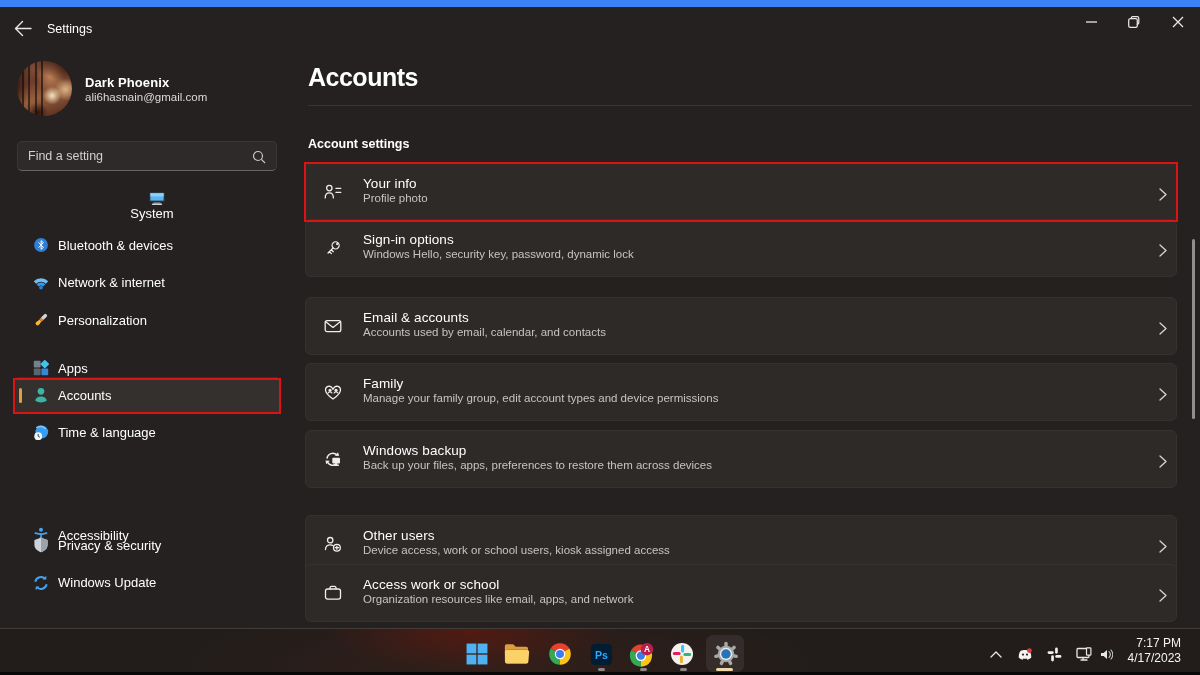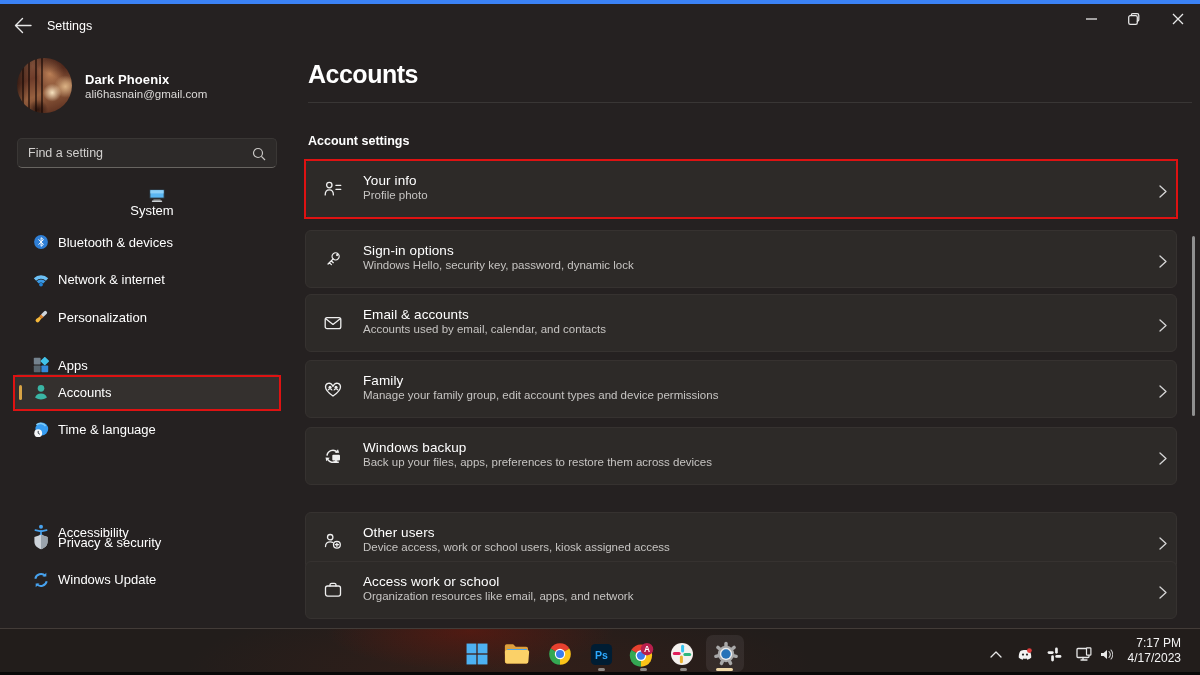--- a/index.html
+++ b/index.html
@@ -1,17 +1,17 @@
 <!DOCTYPE html>
 <html><head><meta charset="utf-8">
 <style>
 *{margin:0;padding:0;box-sizing:border-box}
 html,body{width:1200px;height:675px;overflow:hidden;background:#0b0a0a;font-family:"Liberation Sans",sans-serif;-webkit-font-smoothing:antialiased}
 .abs{position:absolute}
-#win{position:absolute;left:0;top:0;width:1200px;height:628px;background:#252121;border-top:4px solid #3b82f6}
+#win{position:absolute;left:0;top:0;width:1200px;height:628px;background:#252121;border-top:7px solid #3b82f6}
 .card{position:absolute;left:305px;width:872px;height:58px;background:#2d2a28;border:1px solid #363230;border-radius:6px}
 .ct{position:absolute;left:57px;top:12px;font-size:13.5px;color:#fff;letter-spacing:.1px}
 .cs{position:absolute;left:57px;top:28px;font-size:11.5px;color:#c6c4c2}
 .cicon{position:absolute;left:17px;top:18px}
 .chev{position:absolute;right:9px;top:23px}
 .nav{position:absolute;left:14px;width:267px;height:36px;border-radius:5px;display:flex;align-items:center}
 .nav svg{margin-left:19px;flex:none}
 .nav .t{margin-left:9px;font-size:13px;color:#fff;white-space:nowrap}
 #tb{position:absolute;left:0;top:628px;width:1200px;height:44px;background:#221d1b;border-top:1px solid #433c38;overflow:hidden}
 .ti{position:absolute;top:9px;width:32px;height:32px;display:flex;align-items:center;justify-content:center}
@@ -151,21 +151,21 @@
           <path d="M2.2 15.9 c0-3.2 1.8-5 4.1-5 s4.1 1.8 4.1 5" stroke="#efefef" stroke-width="1.3" fill="none" stroke-linecap="round" stroke-linejoin="round"></path>
           <path d="M12.9 6.3 h4.9 M12.9 10.3 h4.9" stroke="#efefef" stroke-width="1.3" fill="none" stroke-linecap="round" stroke-linejoin="round"></path>
         </svg></div>
   <div class="ct">Your info</div>
   <div class="cs">Profile photo</div>
   <div class="chev"><svg width="8" height="13" viewBox="0 0 8 13">
           <path d="M1 1 L7 6.5 L1 12" stroke="#d6d6d6" stroke-width="1.3" fill="none" stroke-linecap="round" stroke-linejoin="round"></path>
         </svg></div>
 </div>
 <div class="abs" style="left:304px;top:155.3px;width:874px;height:60px;border:2px solid #de1212;z-index:5"></div>
-<div class="card" style="top:226px;padding-left:48px;">
+<div class="card" style="top:212px;padding-left:48px;">
   <div class="cicon"><svg style="" width="20" height="20" viewBox="0 0 20 20">
           <g transform="rotate(-45 10 10)">
             <circle cx="13.7" cy="10" r="3.5" stroke="#efefef" stroke-width="1.3" fill="none" stroke-linecap="round" stroke-linejoin="round"></circle>
             <path d="M10.2 10 H3.0 M4.9 10 v2.8 M7.6 10 v2.8" stroke="#efefef" stroke-width="1.3" fill="none" stroke-linecap="round" stroke-linejoin="round"></path>
           </g>
           <circle cx="14.1" cy="6.1" r="1.1" fill="#efefef"></circle>
         </svg></div>
   <div class="ct">Sign-in options</div>
   <div class="cs">Windows Hello, security key, password, dynamic lock</div>
   <div class="chev"><svg width="8" height="13" viewBox="0 0 8 13">

